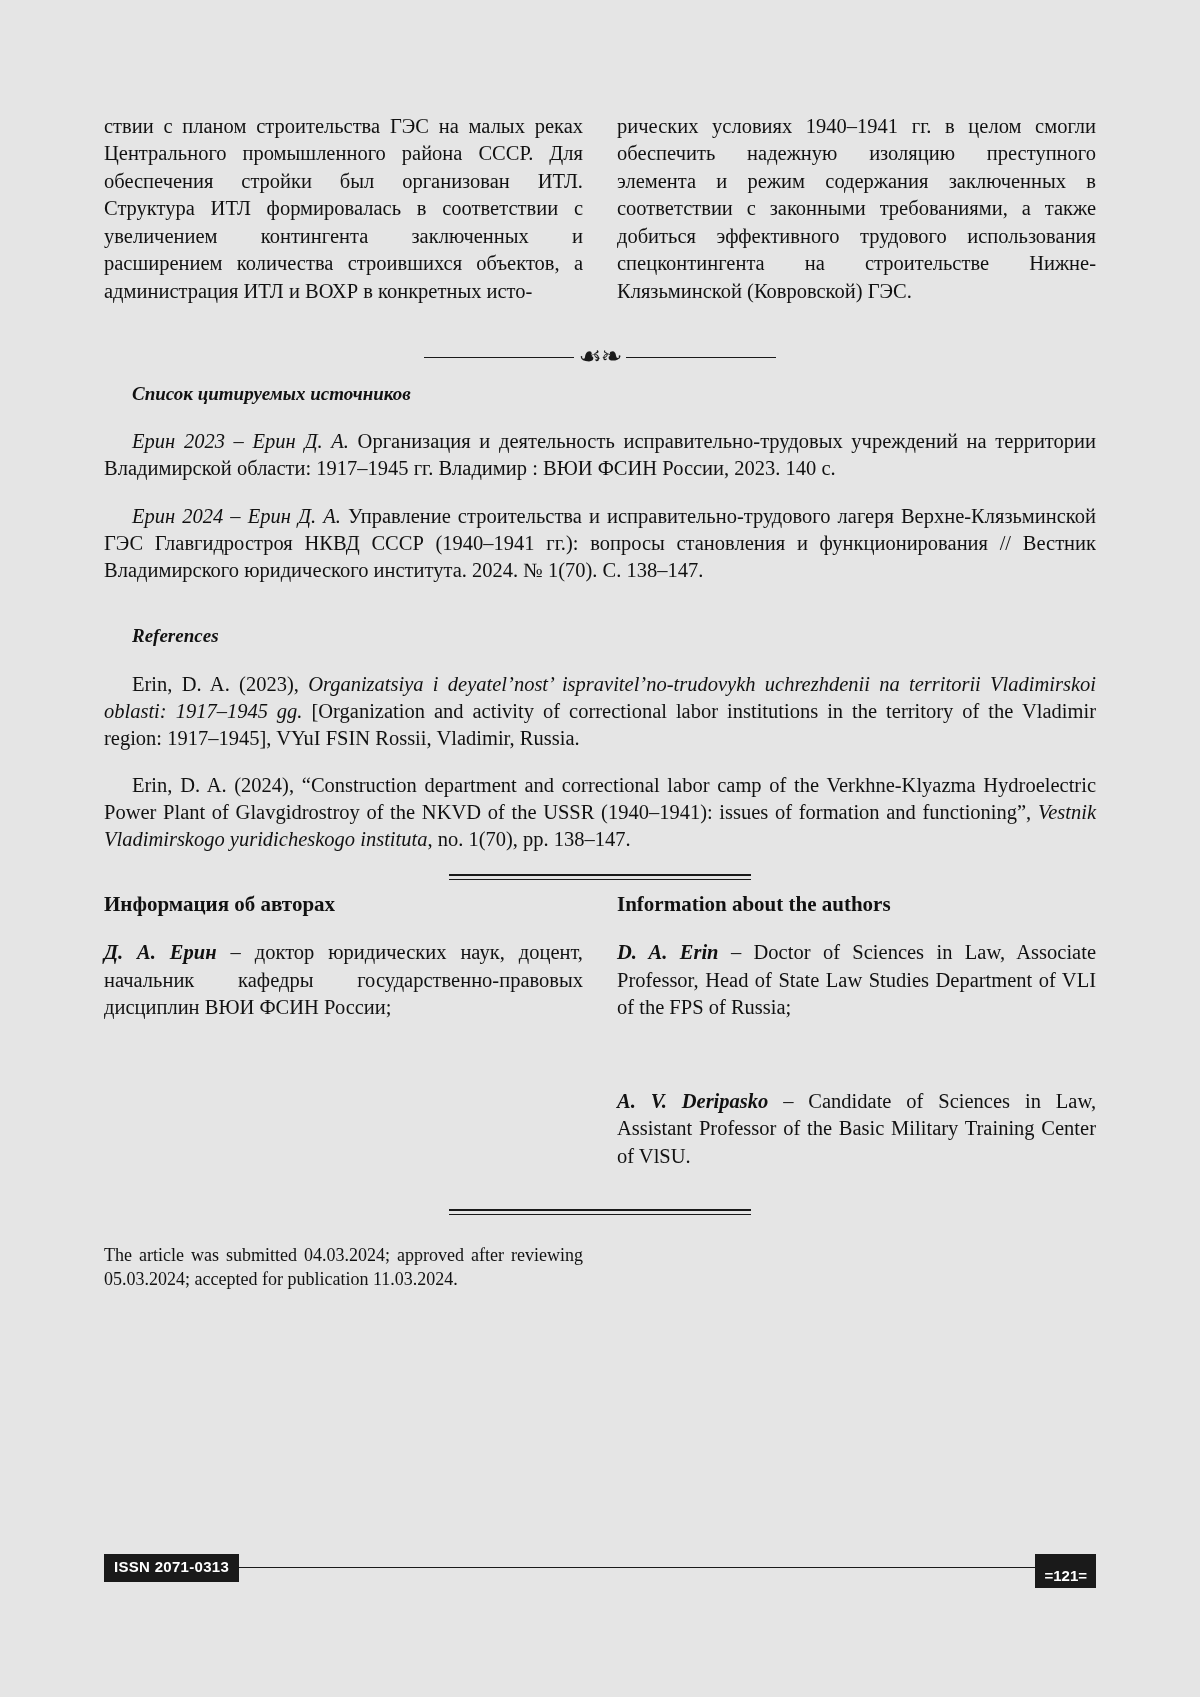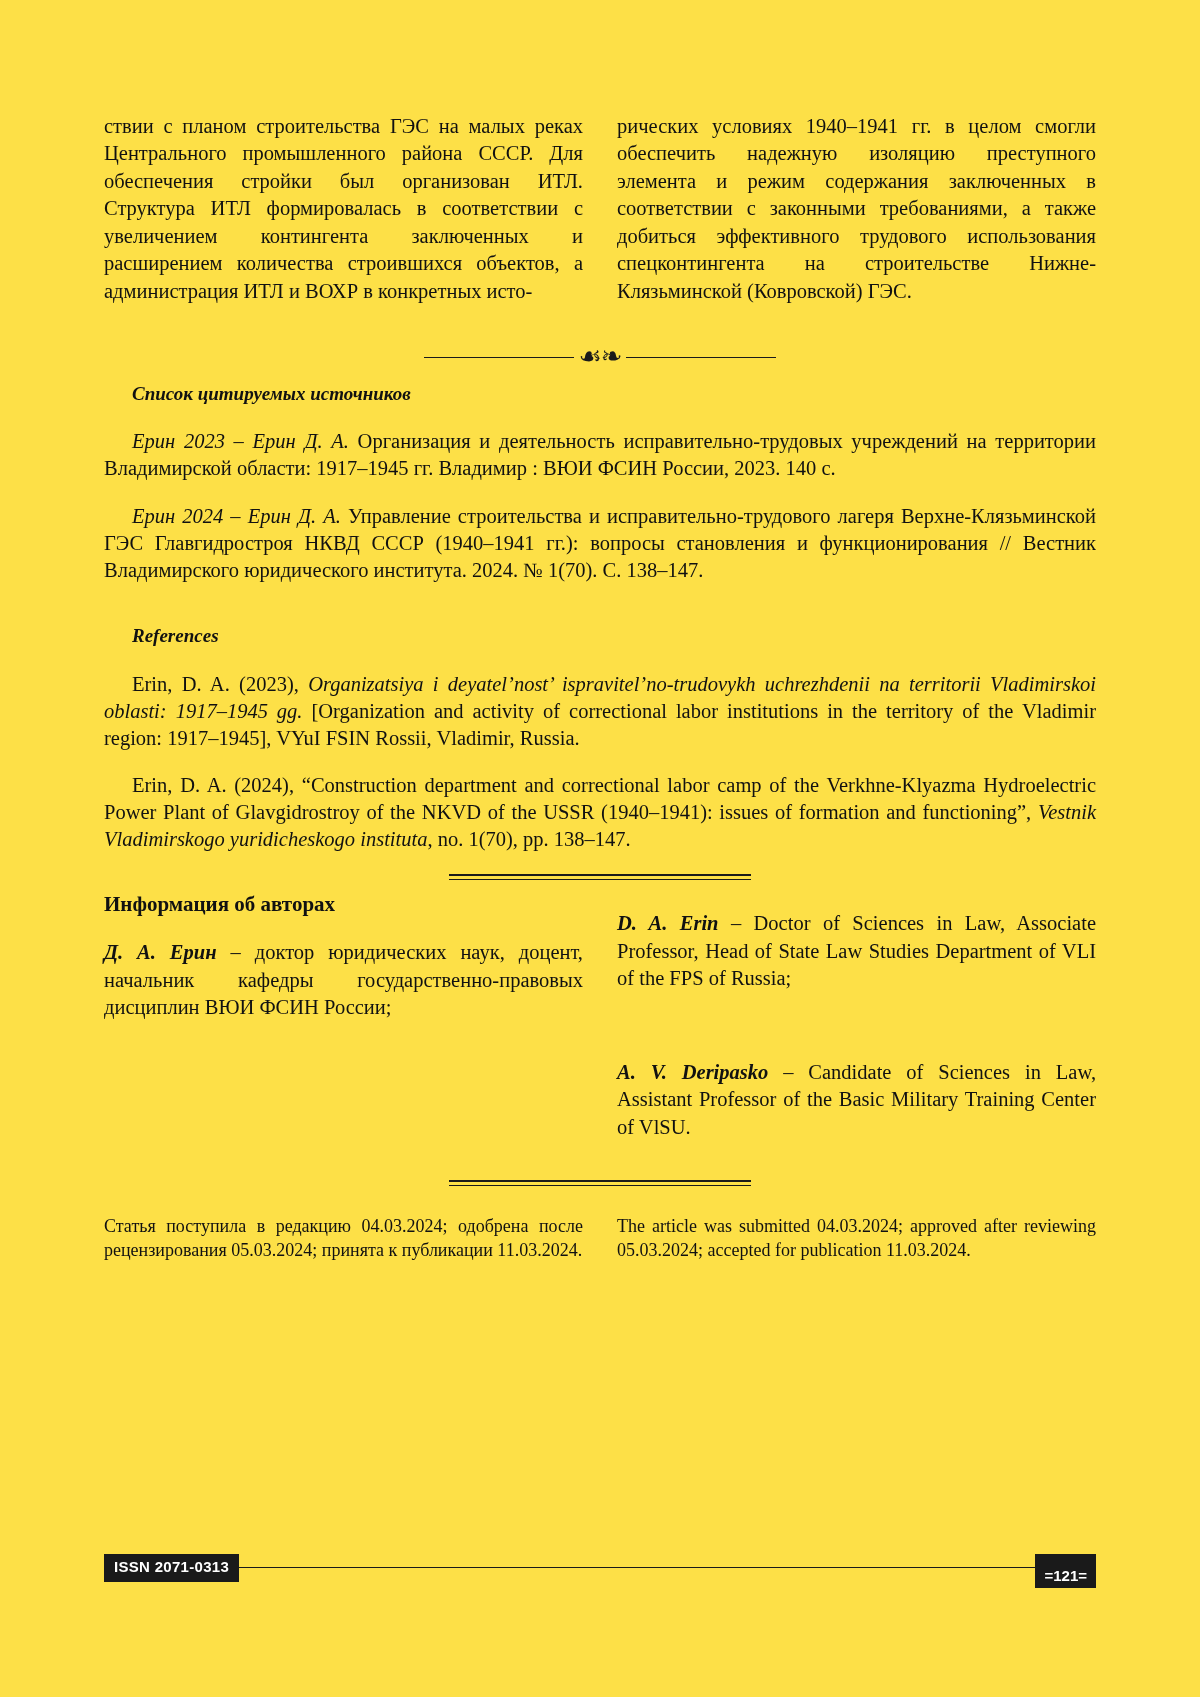--- a/index.html
+++ b/index.html
@@ -4,21 +4,21 @@
 <style>
   html, body {
     margin: 0;
     padding: 0;
     background: #ffffff;
   }
   .page {
     position: relative;
     width: 1200px;
     height: 1697px;
-    background: #fde047;
+    background: #e5e5e5;
     margin: 0 auto;
     font-family: "Liberation Serif", serif;
     color: #111111;
     box-sizing: border-box;
   }
   .content {
     position: absolute;
     left: 104px;
     top: 92px;
     width: 992px;
@@ -219,35 +219,33 @@
       <div class="r2"></div>
     </div>
 
     <div class="two-col">
       <div class="col">
         <div class="authors-head">Информация об авторах</div>
         <p class="author-p"><span class="author-name">Д. А. Ерин</span><span> – доктор юридических наук, доцент, начальник кафедры государственно-правовых дисциплин ВЮИ ФСИН России;</span></p>
         <div class="gap-para"></div>
       </div>
       <div class="col">
+        <div class="authors-head">Information about the authors</div>
         <p class="author-p en"><span class="author-name">D. A. Erin</span><span> – Doctor of Sciences in Law, Associate Professor, Head of State Law Studies Department of VLI of the FPS of Russia;</span></p>
         <div class="gap-para"></div>
         <p class="author-p en"><span class="author-name">A. V. Deripasko</span><span> – Candidate of Sciences in Law, Assistant Professor of the Basic Military Training Center of VlSU.</span></p>
       </div>
     </div>
 
     <div class="double-rule">
       <div class="r1"></div>
       <div class="r2"></div>
     </div>
 
     <div class="two-col">
-      <div class="col">
-        <p class="note">Статья поступила в редакцию 04.03.2024; одобрена после рецензирования 05.03.2024; принята к публикации 11.03.2024.</p>
-      </div>
       <div class="col">
         <p class="note en">The article was submitted 04.03.2024; approved after reviewing 05.03.2024; accepted for publication 11.03.2024.</p>
       </div>
     </div>
 
   </div>
 
   <div class="footer">
     <div class="rule"></div>
     <div class="issn-box">ISSN 2071-0313</div>

